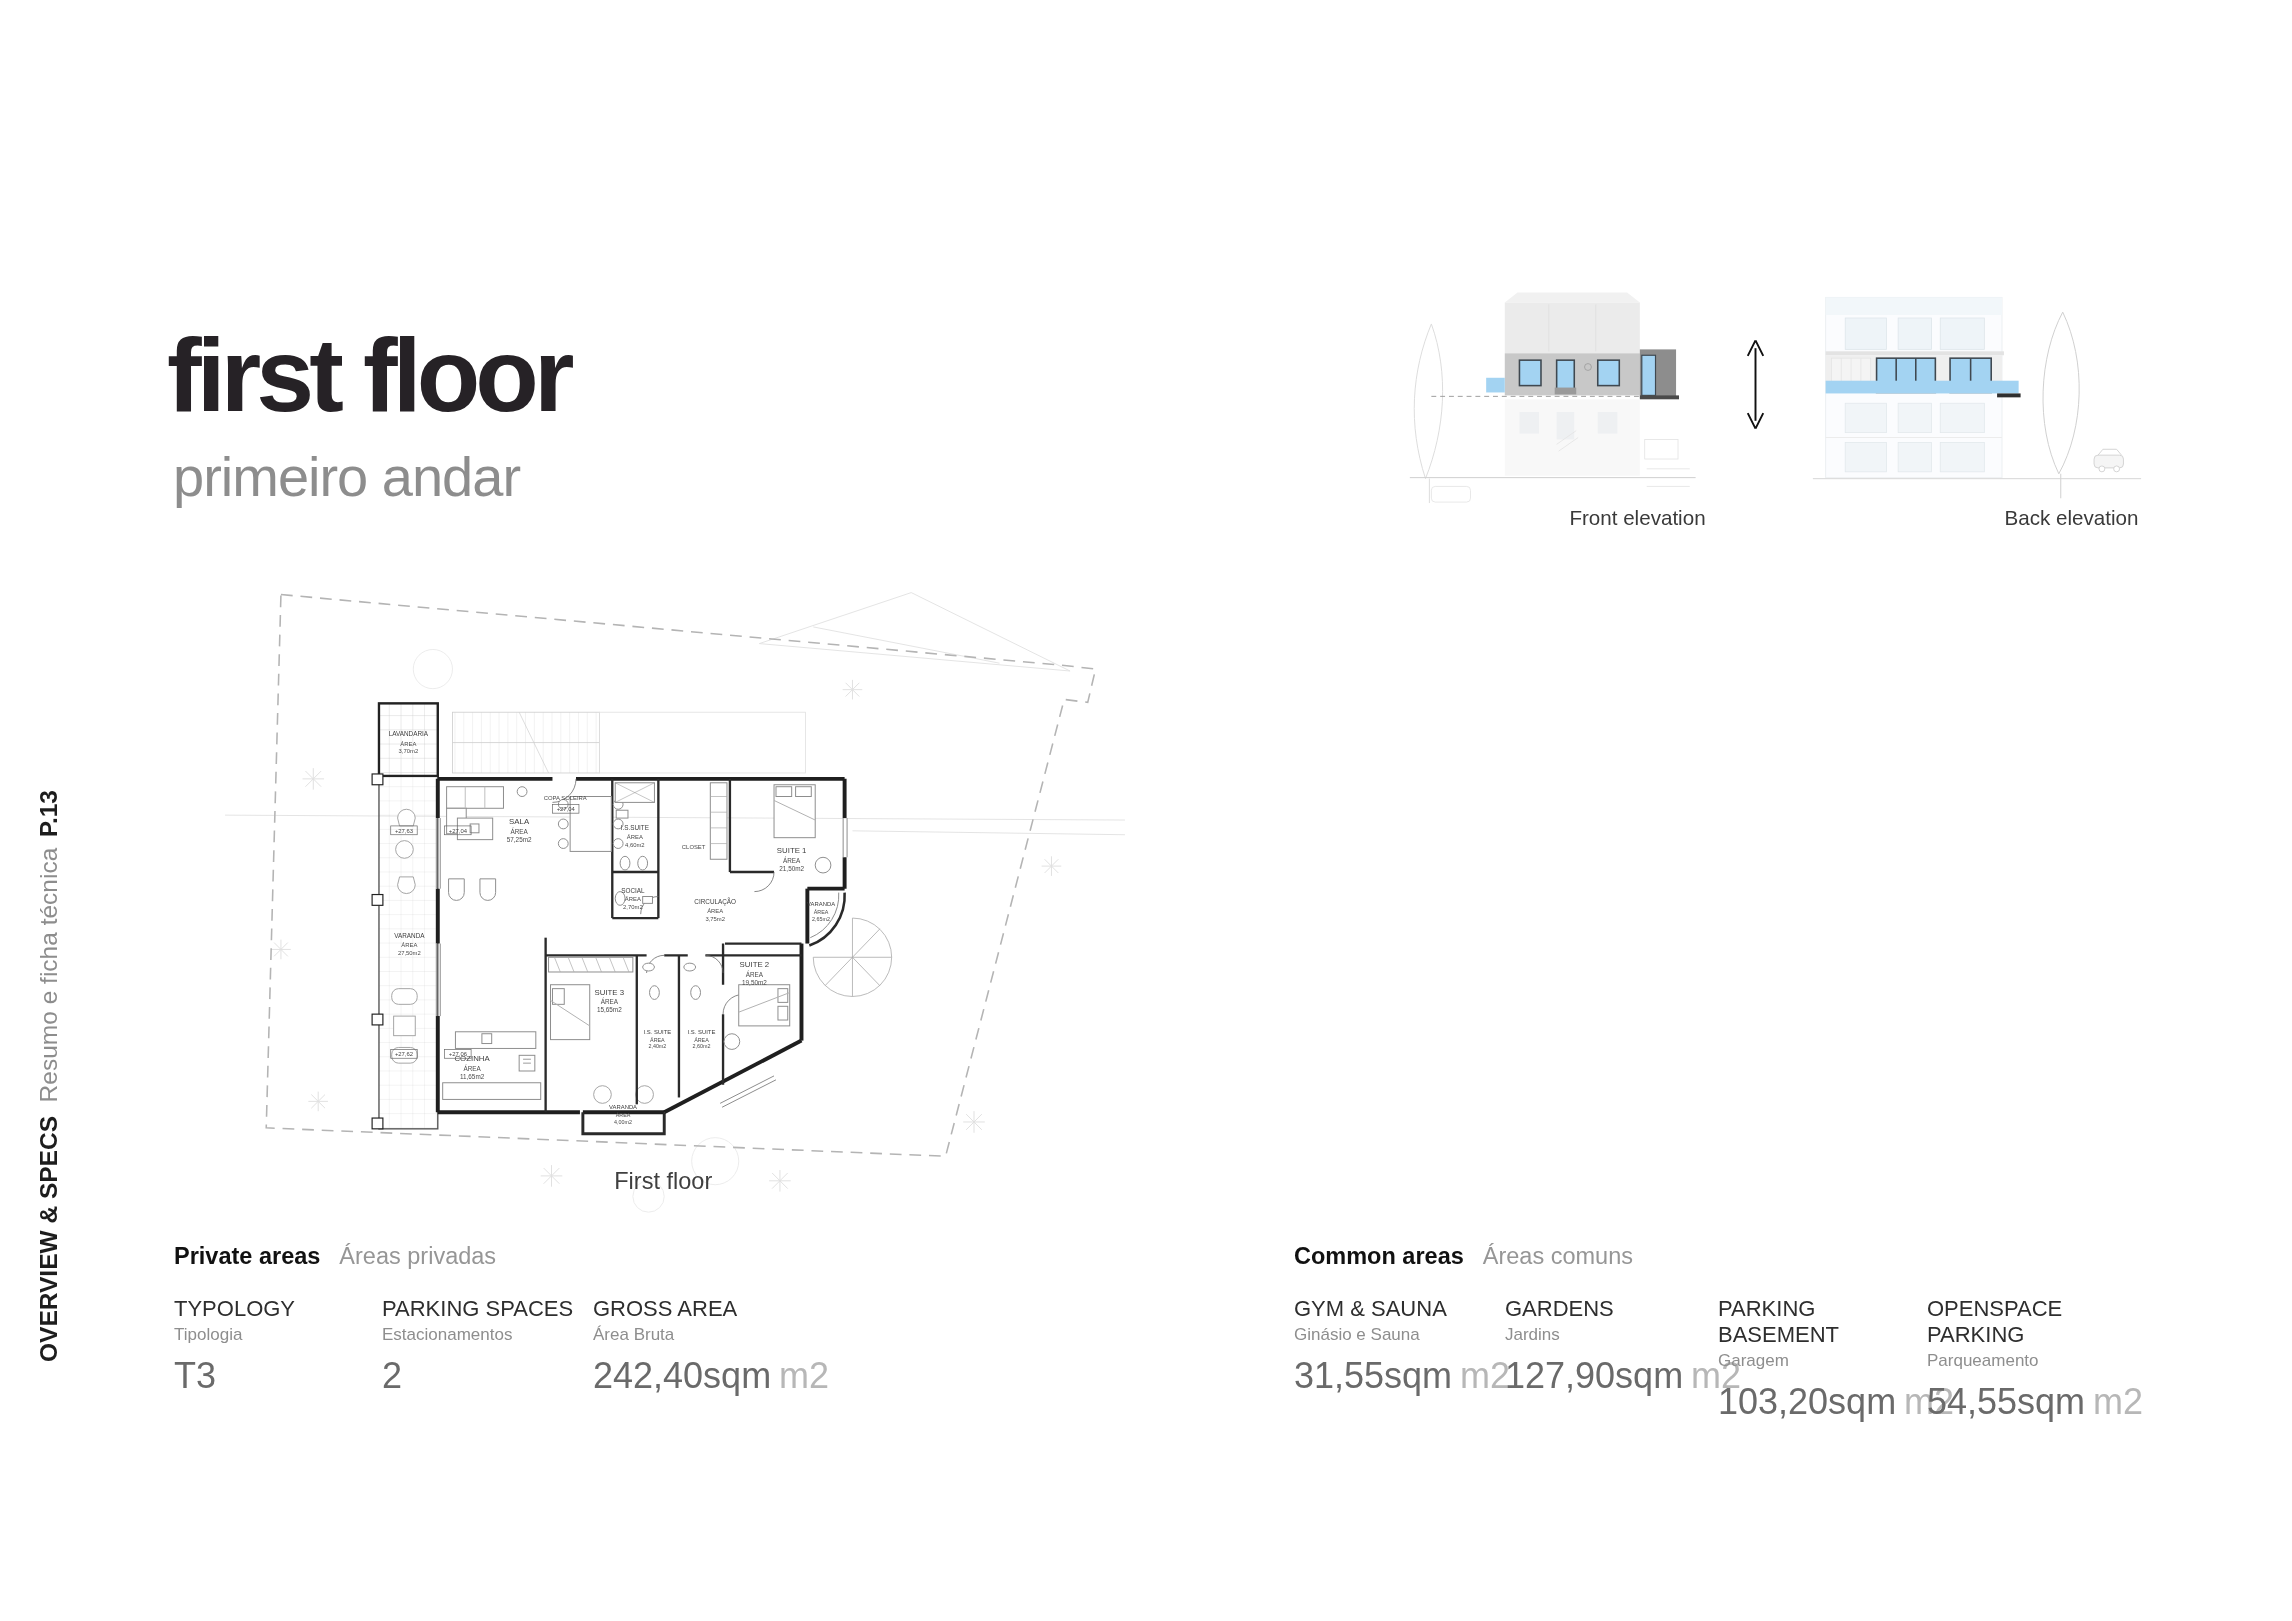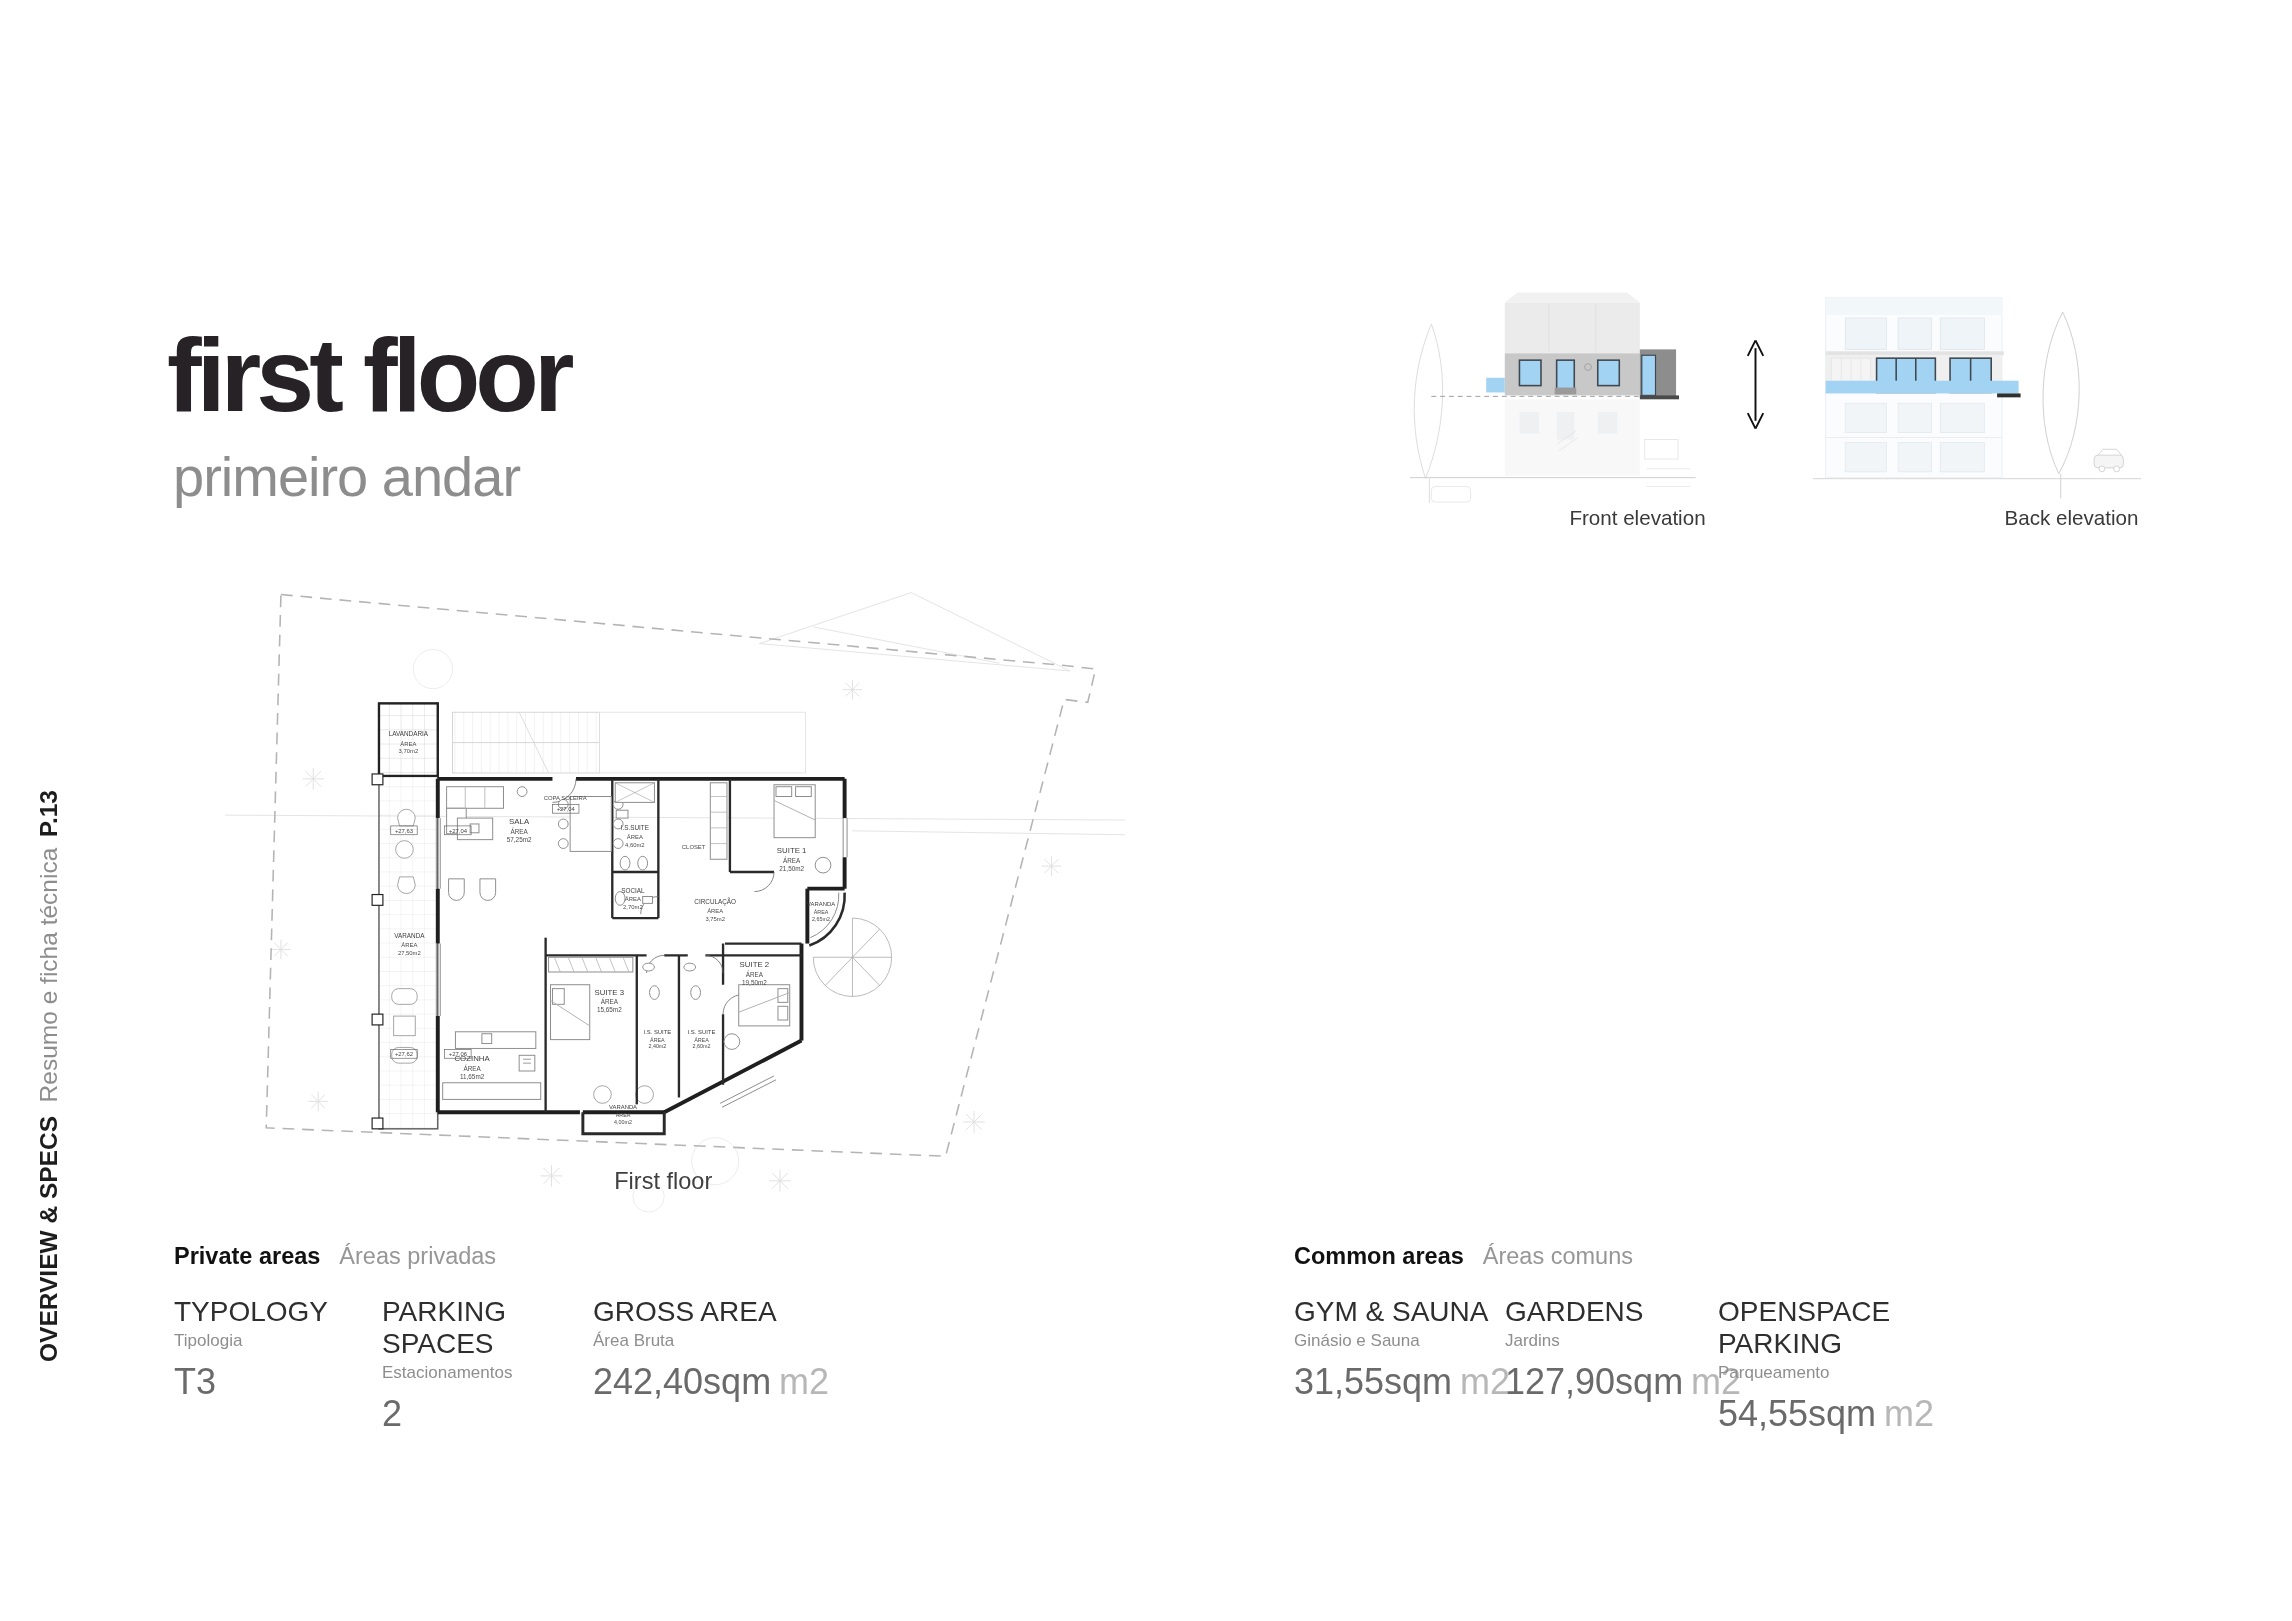--- a/index.html
+++ b/index.html
@@ -23,21 +23,21 @@
   #back-elev-label{left:1988px;}
 
   
   .spec-group{top:1243px;}
   #private-group{left:174px;width:696px;}
   #common-group{left:1294px;width:863px;}
   .spec-head{font-size:23.5px;color:#111;}
   .spec-head .t{font-weight:700;color:#111;}
   .spec-head .s{font-weight:400;color:#969696;margin-left:19px;}
   .spec-cols{display:flex;margin-top:25.5px;}
-  .spec-col .lbl{font-size:28px;color:#2e2e2e;font-weight:400;letter-spacing:0;}
+  .spec-col .lbl{font-size:22px;color:#2e2e2e;font-weight:400;letter-spacing:0;}
   .spec-col .sub{font-size:17px;color:#8e8e8e;margin-top:3.9px;}
   .spec-col .val{font-size:36px;color:#6a6a6a;margin-top:9.8px;font-weight:400;}
   .spec-col .val .unit{color:#b7b7b7;margin-left:7.8px;}
   #private-group .spec-col:nth-child(1){width:208px;}
   #private-group .spec-col:nth-child(2){width:211px;}
   #private-group .spec-col:nth-child(3){width:274px;}
   #common-group .spec-col:nth-child(1){width:211px;}
   #common-group .spec-col:nth-child(2){width:213px;}
   #common-group .spec-col:nth-child(3){width:209px;}
   #common-group .spec-col:nth-child(4){width:230px;}
@@ -469,19 +469,24 @@
       <div class="lbl">GYM &amp; SAUNA</div>
       <div class="sub">Ginásio e Sauna</div>
       <div class="val"><span>31,55sqm</span><span class="unit">m2</span></div>
     </div>
     <div class="spec-col">
       <div class="lbl">GARDENS</div>
       <div class="sub">Jardins</div>
       <div class="val"><span>127,90sqm</span><span class="unit">m2</span></div>
     </div>
     <div class="spec-col">
+      <div class="lbl">PARKING BASEMENT</div>
+      <div class="sub">Garagem</div>
+      <div class="val"><span>103,20sqm</span><span class="unit">m2</span></div>
+    </div>
+    <div class="spec-col">
       <div class="lbl">OPENSPACE PARKING</div>
       <div class="sub">Parqueamento</div>
       <div class="val"><span>54,55sqm</span><span class="unit">m2</span></div>
     </div>
   </div>
 </div>
 
 
 </body></html>

